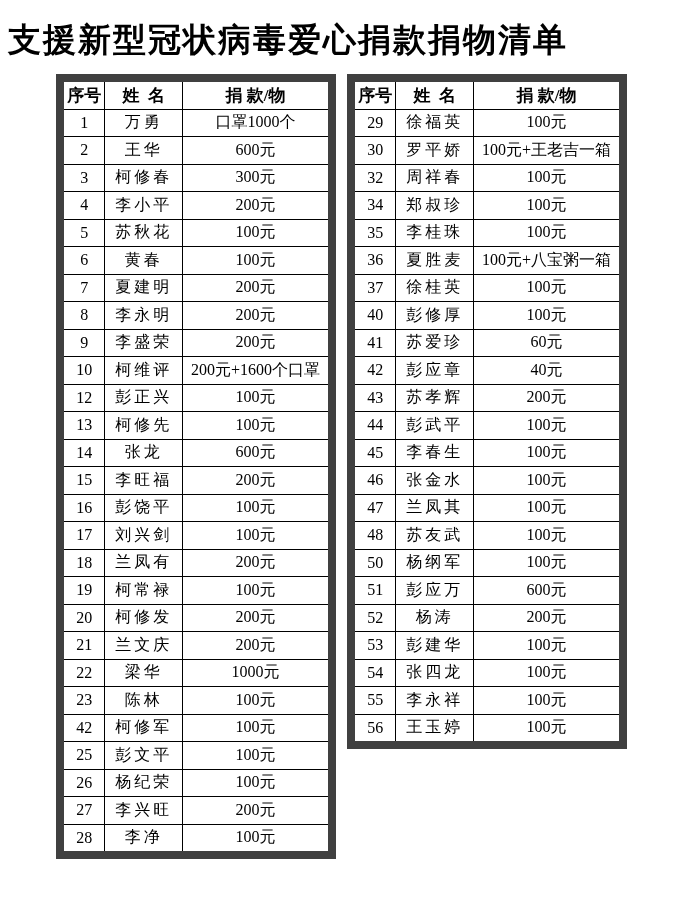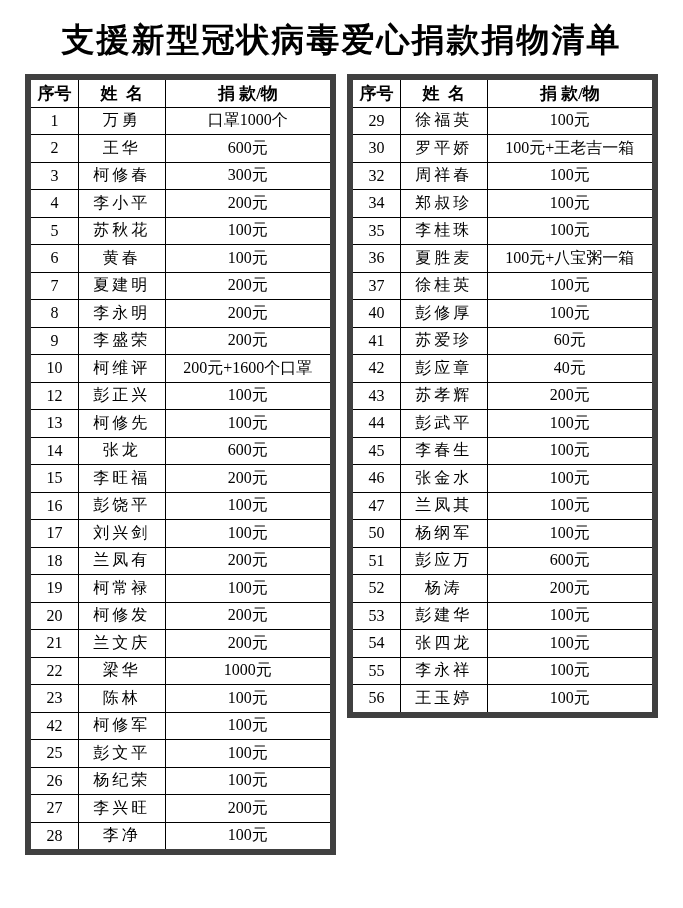--- a/index.html
+++ b/index.html
@@ -9,38 +9,38 @@
   }
   body {
     width: 683px;
     height: 908px;
     font-family: "Liberation Serif", "DejaVu Serif", serif;
     color: #000;
     overflow: hidden;
   }
   .doc-title {
     margin: 18px 8px 11px 8px;
-    text-align: center;
+    text-align: left;
     font-size: 33px;
     font-weight: bold;
     letter-spacing: 2px;
     white-space: nowrap;
   }
   .tables-wrap {
     display: flex;
     justify-content: center;
     align-items: flex-start;
     gap: 11px;
     padding: 0 10px;
   }
   table.donation-table {
     border-collapse: collapse;
     table-layout: fixed;
-    width: 311px;
-    border: 6px solid #404040;
+    width: 280px;
+    border: 8px solid #404040;
   }
   table.donation-table th,
   table.donation-table td {
     border: 1.5px solid #000;
     text-align: center;
     vertical-align: middle;
     padding: 0;
     height: 26.5px;
     font-size: 16px;
     overflow: hidden;
@@ -299,20 +299,25 @@
           <td>46</td>
           <td class="name-cell">张金水</td>
           <td>100元</td>
         </tr>
         <tr>
           <td>47</td>
           <td class="name-cell">兰凤其</td>
           <td>100元</td>
         </tr>
         <tr>
+          <td>48</td>
+          <td class="name-cell">苏友武</td>
+          <td>100元</td>
+        </tr>
+        <tr>
           <td>50</td>
           <td class="name-cell">杨纲军</td>
           <td>100元</td>
         </tr>
         <tr>
           <td>51</td>
           <td class="name-cell">彭应万</td>
           <td>600元</td>
         </tr>
         <tr>

